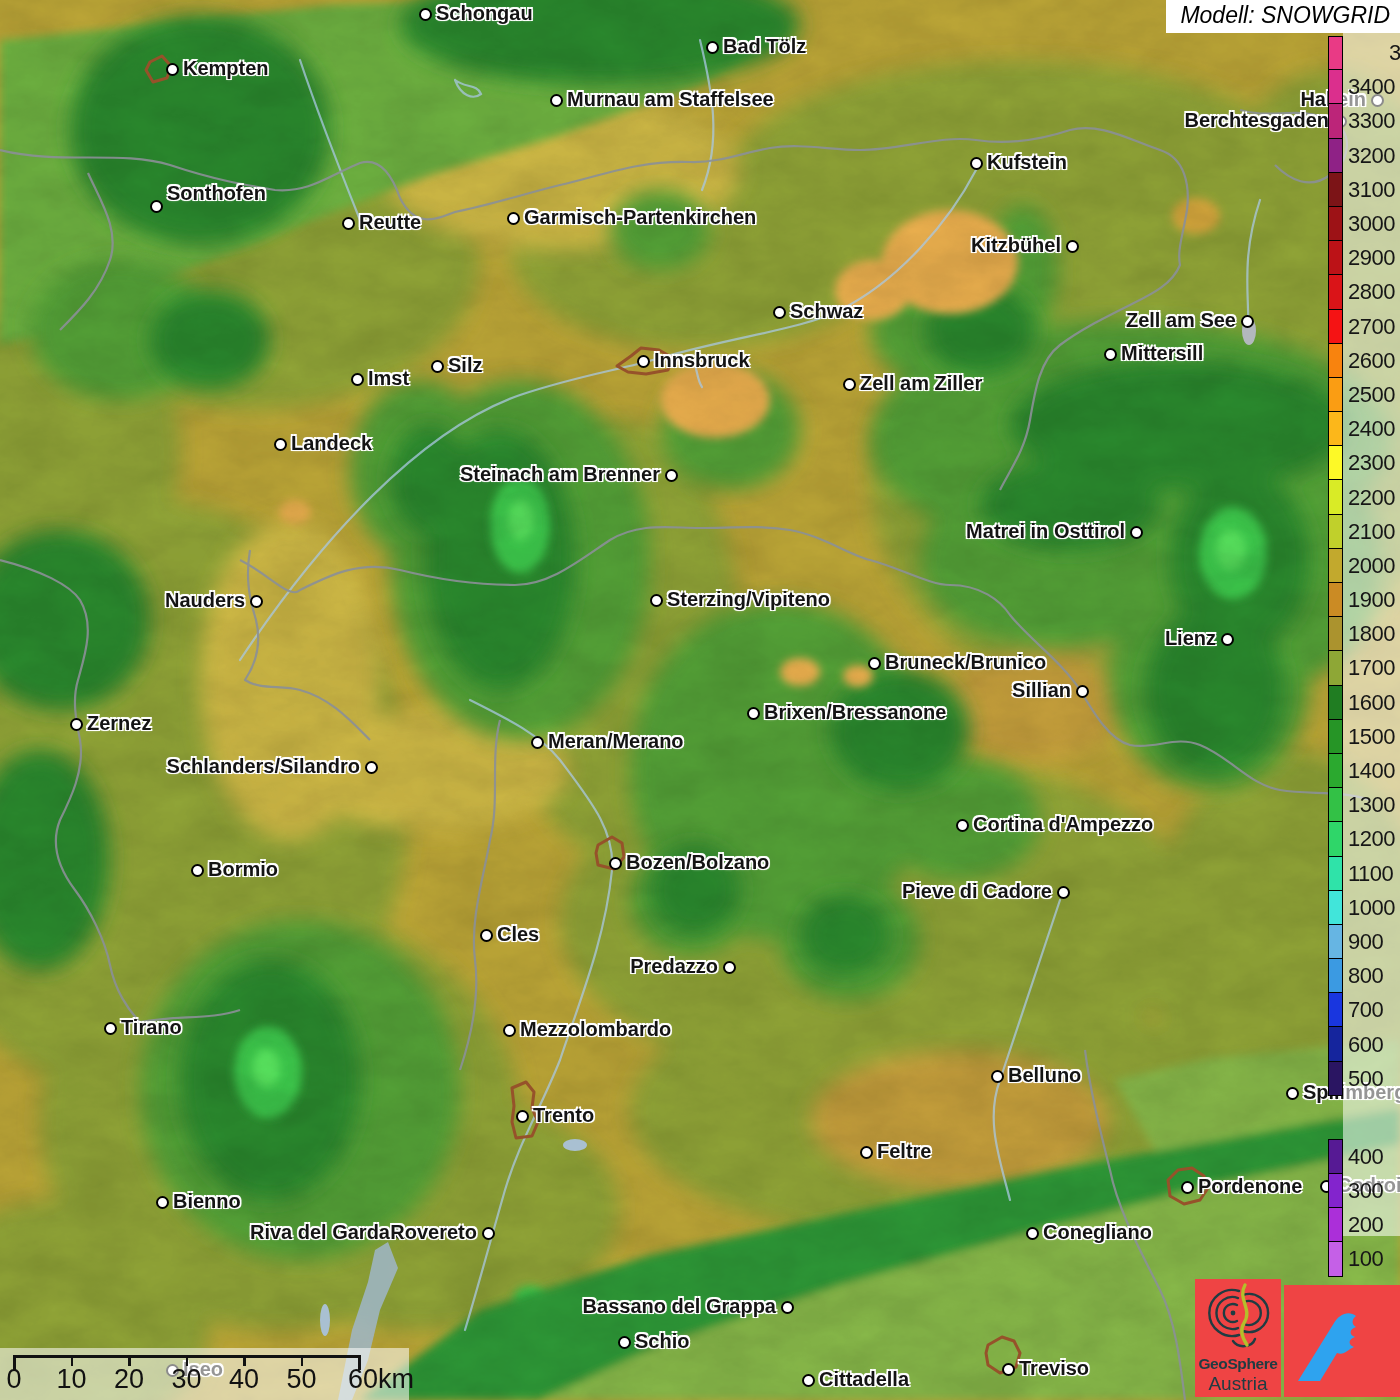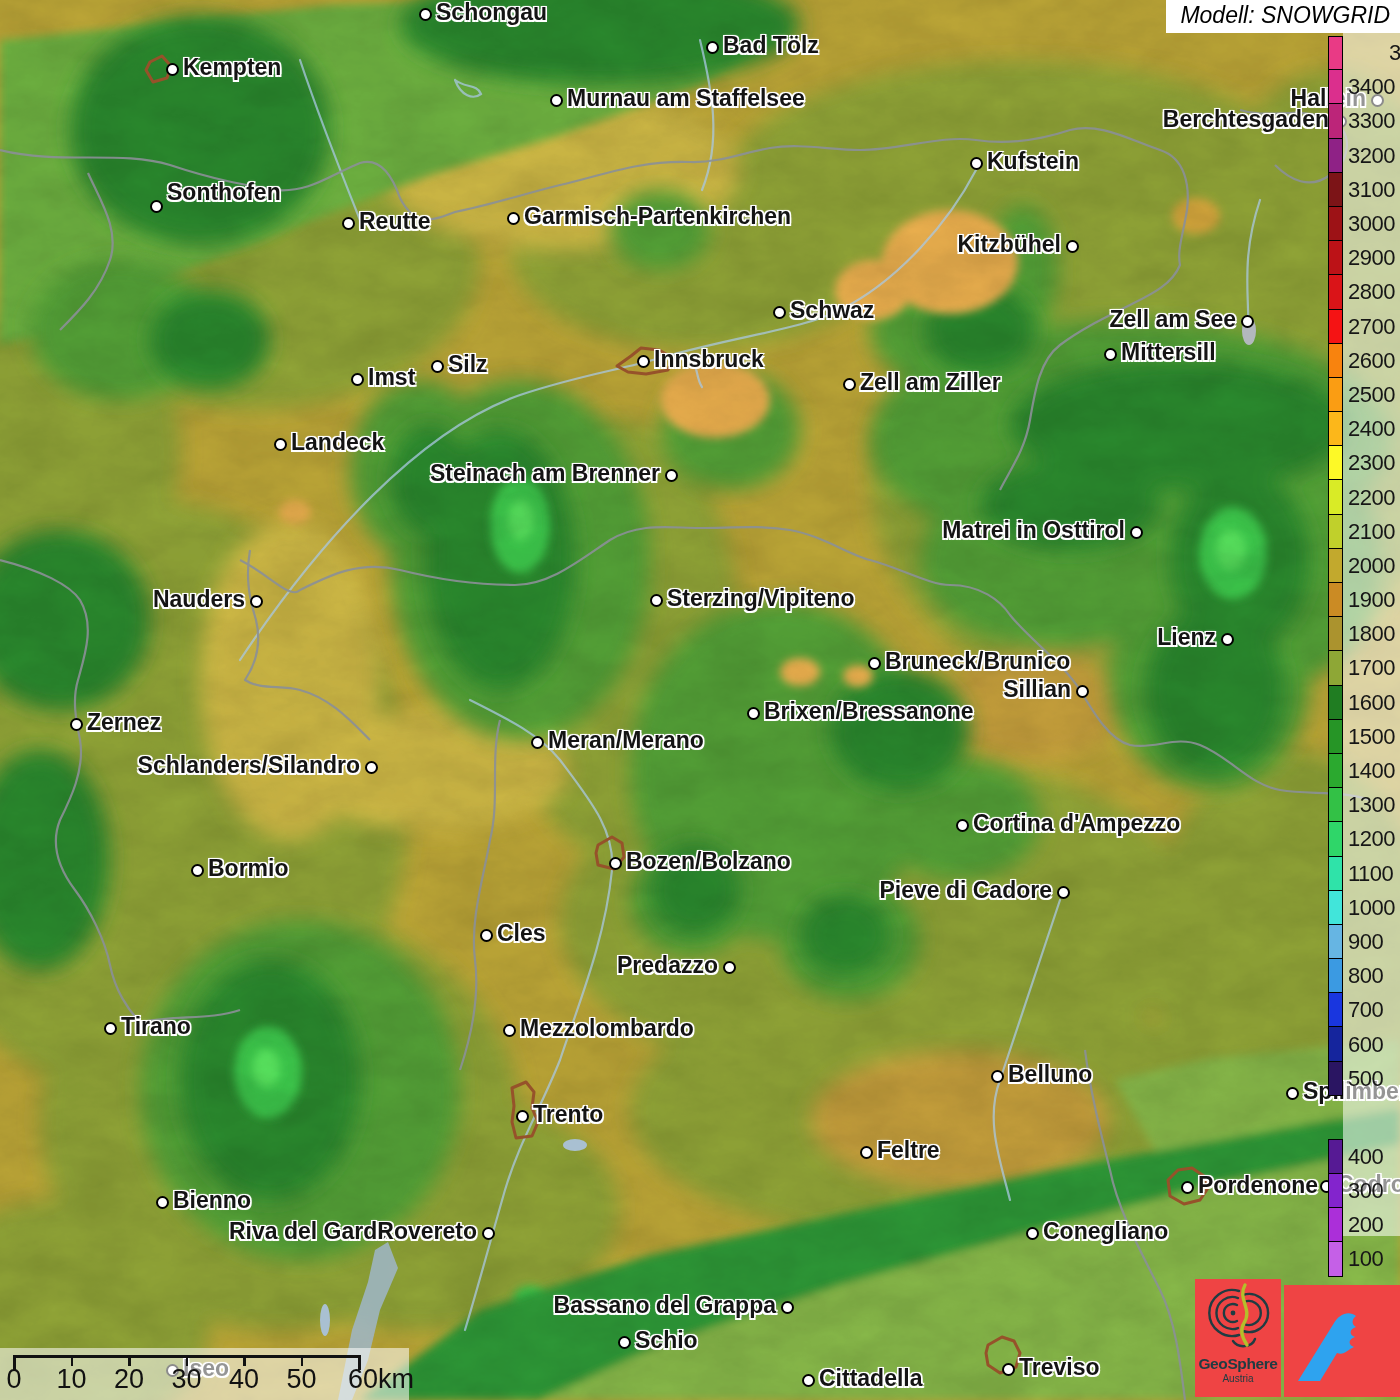--- a/index.html
+++ b/index.html
@@ -3,21 +3,21 @@
 <meta charset="utf-8">
 <style>
   html,body{margin:0;padding:0;background:#666;}
   #app{position:relative;width:1400px;height:1400px;overflow:hidden;
        font-family:"Liberation Sans",sans-serif;background:#c0a938;}
   #map-svg{position:absolute;left:0;top:0;z-index:0;}
   
   #cities{position:absolute;left:0;top:0;width:1400px;height:1400px;z-index:2;}
   .city-marker{position:absolute;width:13px;height:13px;border-radius:50%;
        background:#fff;border:2.5px solid #000;box-sizing:border-box;}
-  .city-label{position:absolute;white-space:nowrap;font-weight:bold;font-size:23px;color:#141414;
+  .city-label{position:absolute;white-space:nowrap;font-weight:bold;font-size:20px;color:#141414;
        text-shadow:-1.5px -1.5px 0 #fff,1.5px -1.5px 0 #fff,-1.5px 1.5px 0 #fff,1.5px 1.5px 0 #fff,0 0 3px #fff;
        transform:translateY(-54%);}
   
   #title-box{position:absolute;left:0;top:0;z-index:6;background:#fff;border:1.5px solid #111;
        border-left:none;border-top:none;padding:4px 12px 7px 8px;line-height:1.12;}
   #title-box .t1{font-size:26px;font-weight:bold;color:#000;}
   #title-box .t1 .unit{font-weight:normal;}
   #title-box .t2{font-size:24px;font-style:italic;color:#000;}
   #model-box{position:absolute;right:0;top:0;z-index:6;background:#fff;padding:2px 10px 4px 14px;
        font-size:23px;font-style:italic;color:#000;}
@@ -32,21 +32,21 @@
   #scalebar{position:absolute;z-index:5;left:0;top:1348px;width:409px;height:52px;
        background:rgba(255,255,255,0.55);}
   #scalebar .rule{position:absolute;left:14px;top:7px;width:345px;height:2.5px;background:#111;}
   #scalebar .tick{position:absolute;top:7px;width:2.5px;height:11px;background:#111;}
   #scalebar .tick.end{height:15px;}
   #scalebar .sb-label{position:absolute;top:16px;font-size:27px;color:#111;transform:translateX(-50%);}
   
   .logo-card{position:absolute;z-index:6;background:#ef4444;}
   #geosphere-card{left:1195px;top:1279px;width:86px;height:118px;text-align:center;}
   #geosphere-card .l1{font-size:15.5px;font-weight:bold;color:#203c42;margin-top:-2px;letter-spacing:-0.4px;}
-  #geosphere-card .l2{font-size:10px;color:#203c42;}
+  #geosphere-card .l2{font-size:19px;color:#203c42;}
   #avalanche-card{left:1284px;top:1285px;width:116px;height:112px;}
 </style>
 </head>
 <body>
 
 <div id="app">
 
   <svg id="map-svg" width="1400" height="1400" viewBox="0 0 1400 1400">
     <defs>
       <filter id="soft" x="-40%" y="-40%" width="180%" height="180%">

